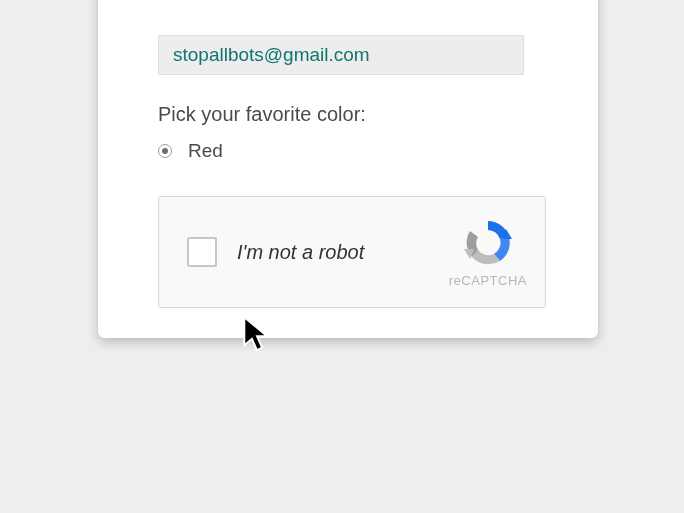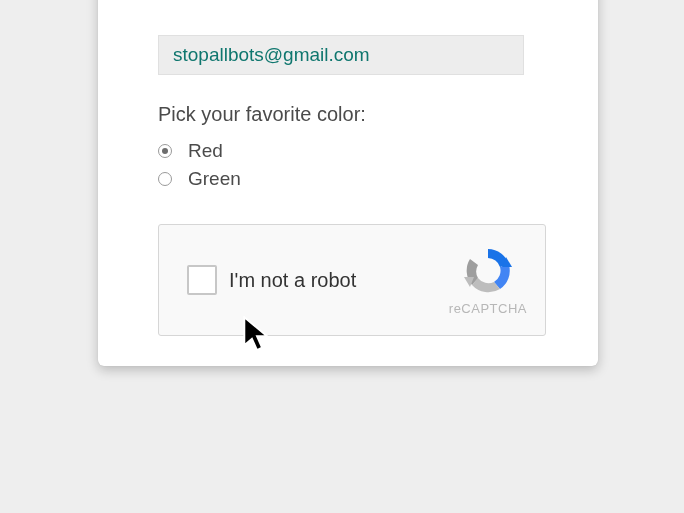--- a/index.html
+++ b/index.html
@@ -76,21 +76,22 @@
       border: 1px solid #d6d6d6;
       border-radius: 3px;
       display: flex;
       align-items: center;
       padding: 0 18px 0 28px;
       justify-content: space-between;
     }
     .captcha-left {
       display: flex;
       align-items: center;
-      gap: 12px;
+      gap: 20px;
+      font-style: italic;
     }
     .captcha-check {
       width: 30px;
       height: 30px;
       background: #fff;
       border: 2px solid #c7c7c7;
       border-radius: 2px;
     }
     .captcha-label {
       font-size: 20px;
@@ -133,24 +134,20 @@
 
   <input class="email-input" type="text" value="stopallbots@gmail.com" style="">
 
   <div class="question">Pick your favorite color:</div>
 
   <div class="radio-group">
     <div class="radio-row">
       <span class="radio checked"></span>
       <span class="radio-label">Red</span>
     </div>
-    <div class="radio-row">
-      <span class="radio"></span>
-      <span class="radio-label">Green</span>
-    </div>
   </div>
 
   <div class="captcha-box">
     <div class="captcha-left">
       <div class="captcha-check"></div>
       <div class="captcha-label">I'm not a robot</div>
     </div>
     <div class="captcha-right">
       <svg width="52" height="52" viewBox="0 0 52 52">
         <path d="M26 4 A22 22 0 0 1 47 20 L38 22 A13 13 0 0 0 26 13 Z" fill="#1a73e8"></path>

